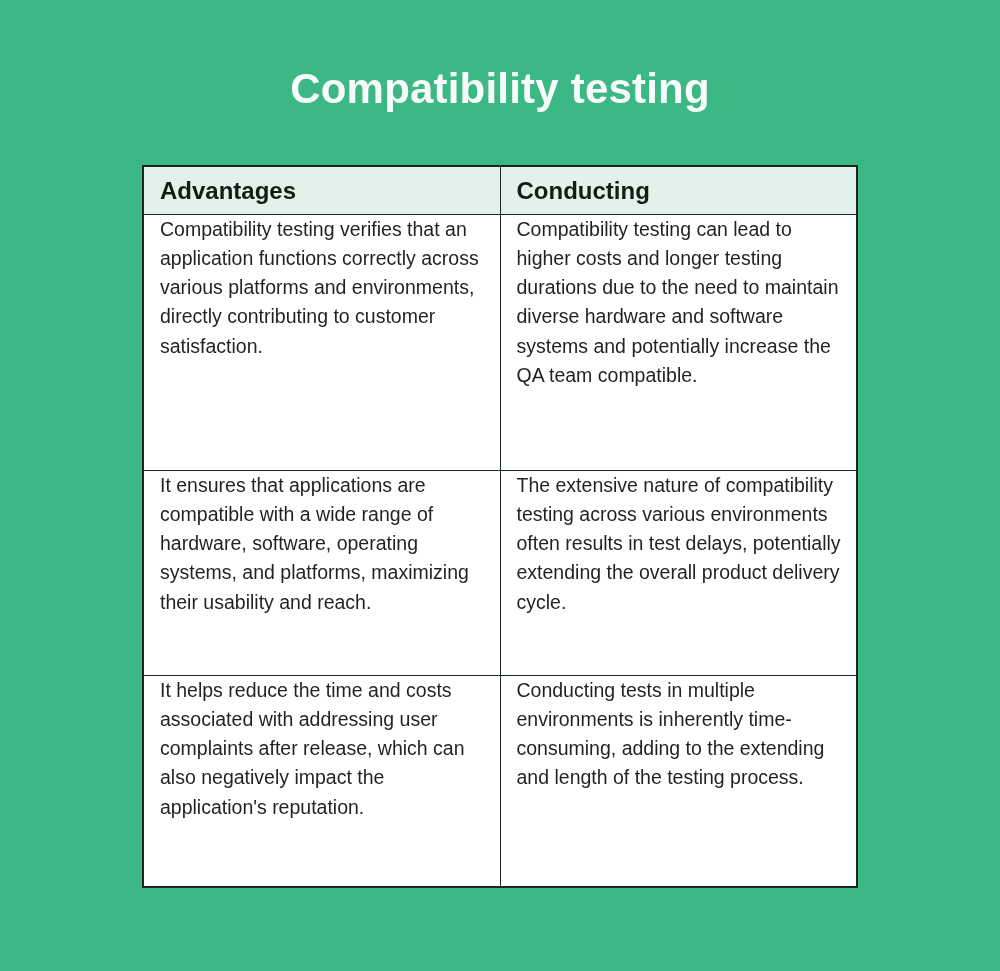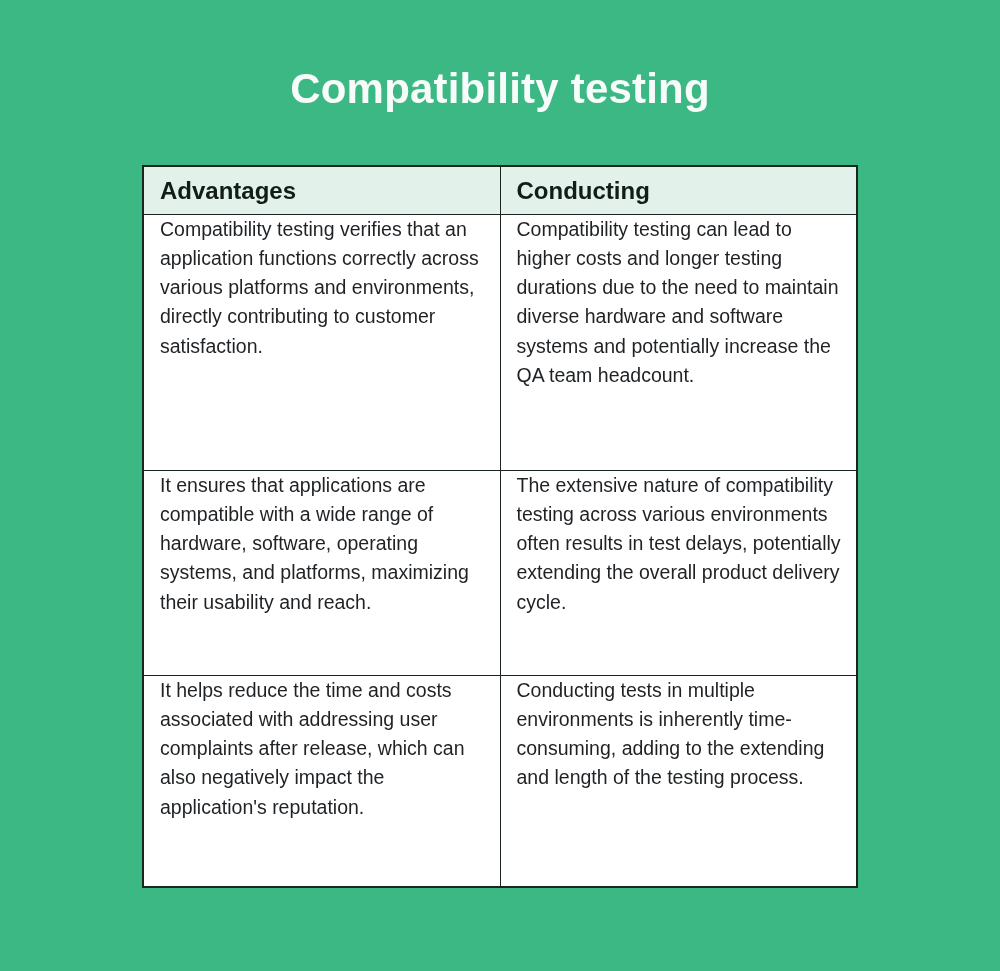--- a/index.html
+++ b/index.html
@@ -74,21 +74,21 @@
   <table class="compat-table">
     <thead>
       <tr>
         <th>Advantages</th>
         <th>Conducting</th>
       </tr>
     </thead>
     <tbody>
       <tr>
         <td class="cell-pad-r1">Compatibility testing verifies that an application functions correctly across various platforms and environments, directly contributing to customer satisfaction.</td>
-        <td class="cell-pad-r1">Compatibility testing can lead to higher costs and longer testing durations due to the need to maintain diverse hardware and software systems and potentially increase the QA team headcount.</td>
+        <td class="cell-pad-r1">Compatibility testing can lead to higher costs and longer testing durations due to the need to maintain diverse hardware and software systems and potentially increase the QA team compatible.</td>
       </tr>
       <tr>
         <td class="cell-pad-r2">It ensures that applications are compatible with a wide range of hardware, software, operating systems, and platforms, maximizing their usability and reach.</td>
         <td class="cell-pad-r2">The extensive nature of compatibility testing across various environments often results in test delays, potentially extending the overall product delivery cycle.</td>
       </tr>
       <tr>
         <td class="cell-pad-r3">It helps reduce the time and costs associated with addressing user complaints after release, which can also negatively impact the application's reputation.</td>
         <td class="cell-pad-r3">Conducting tests in multiple environments is inherently time-consuming, adding to the extending and length of the testing process.</td>
       </tr>
     </tbody>

